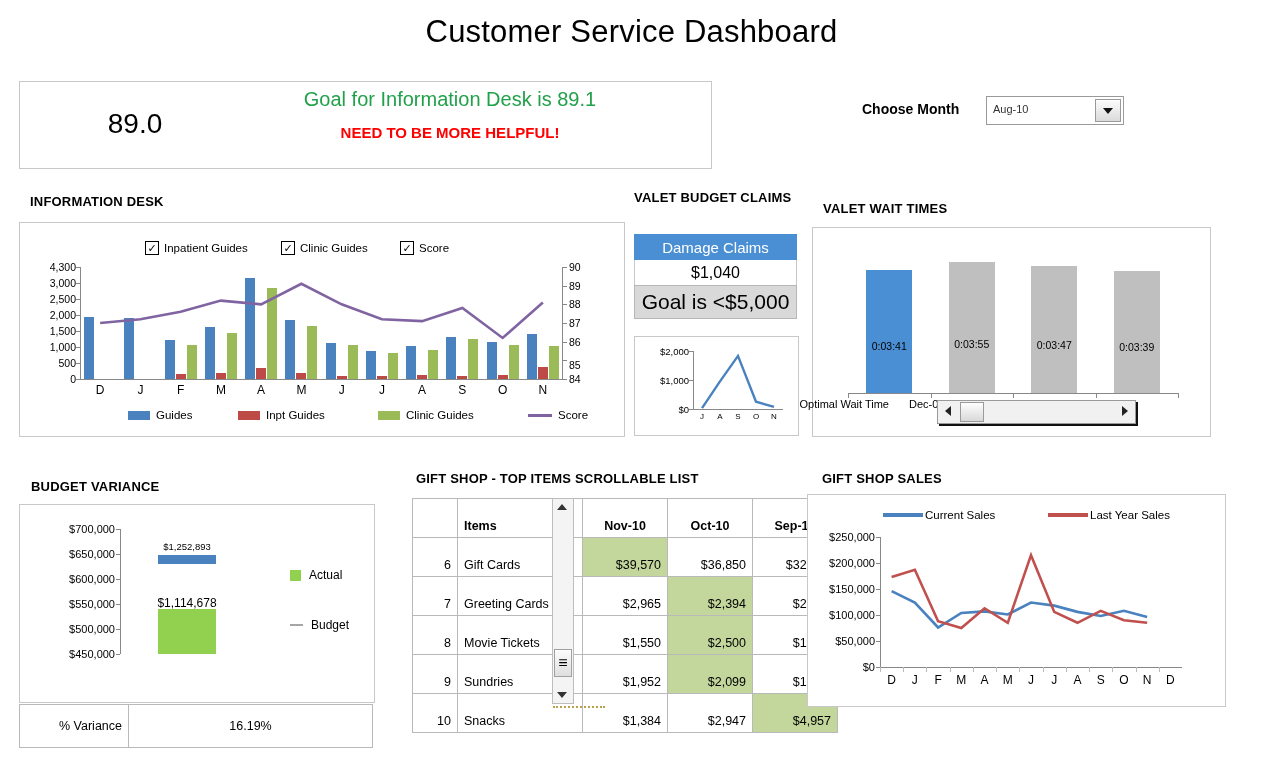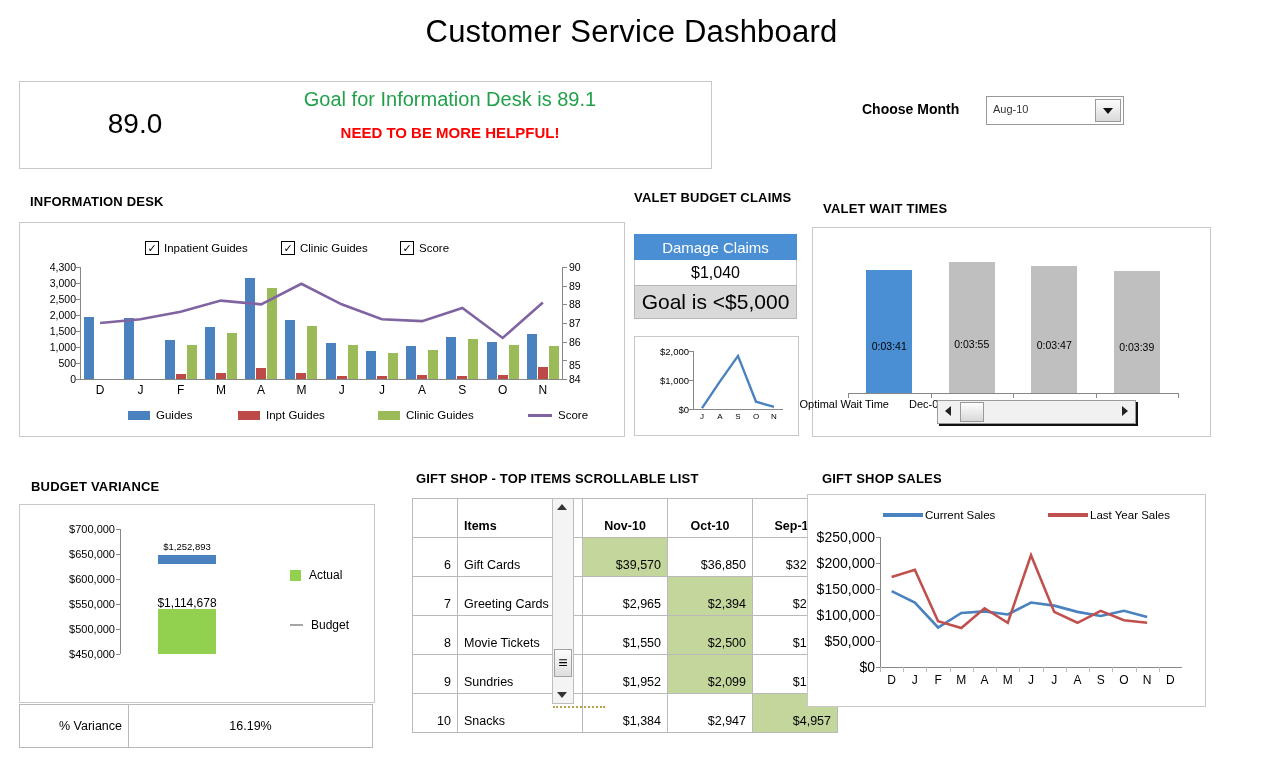--- a/index.html
+++ b/index.html
@@ -153,26 +153,26 @@
             border:1px solid #a0a0a0;background:linear-gradient(#fdfdfd,#dedede);
             display:flex;align-items:center;justify-content:center;}
   #gs-dashed{position:absolute;left:141px;top:205px;width:52px;height:3px;
              border-bottom:2px dotted #b9a14a;}
   #gs-key{left:412px;top:723px;display:flex;align-items:center;gap:12px;}
   #gs-key-sw{width:36px;height:20px;background:#c3d69b;}
   #gs-key-txt{font-size:13px;}
 
   
   #gss-title{left:822px;top:471px;}
-  #gss-panel{left:807px;top:494px;width:397px;height:211px;}
+  #gss-panel{left:807px;top:494px;width:397px;height:211px;padding-left:20px;}
   #gss-legend{position:absolute;left:75px;top:14px;width:300px;height:16px;}
   #gss-plot{position:absolute;left:72px;top:42px;width:302px;height:130px;}
   #gss-axisL{position:absolute;left:0;top:0;width:1px;height:130px;background:#888;}
   #gss-axisB{position:absolute;left:0;top:130px;width:302px;height:1px;background:#888;}
-  .gsslab{position:absolute;right:100%;margin-right:5px;font-size:14px;white-space:nowrap;transform:translateY(-50%);}
+  .gsslab{position:absolute;right:100%;margin-right:5px;font-size:11px;white-space:nowrap;transform:translateY(-50%);}
   .gsstick{position:absolute;left:-4px;width:4px;height:1px;background:#888;}
   .gssx{position:absolute;top:136px;font-size:12px;transform:translateX(-50%);}
 </style>
 </head>
 <body>
 
 <div class="page">
 
   <div class="abs" id="dash-title">Customer Service Dashboard</div>
 

